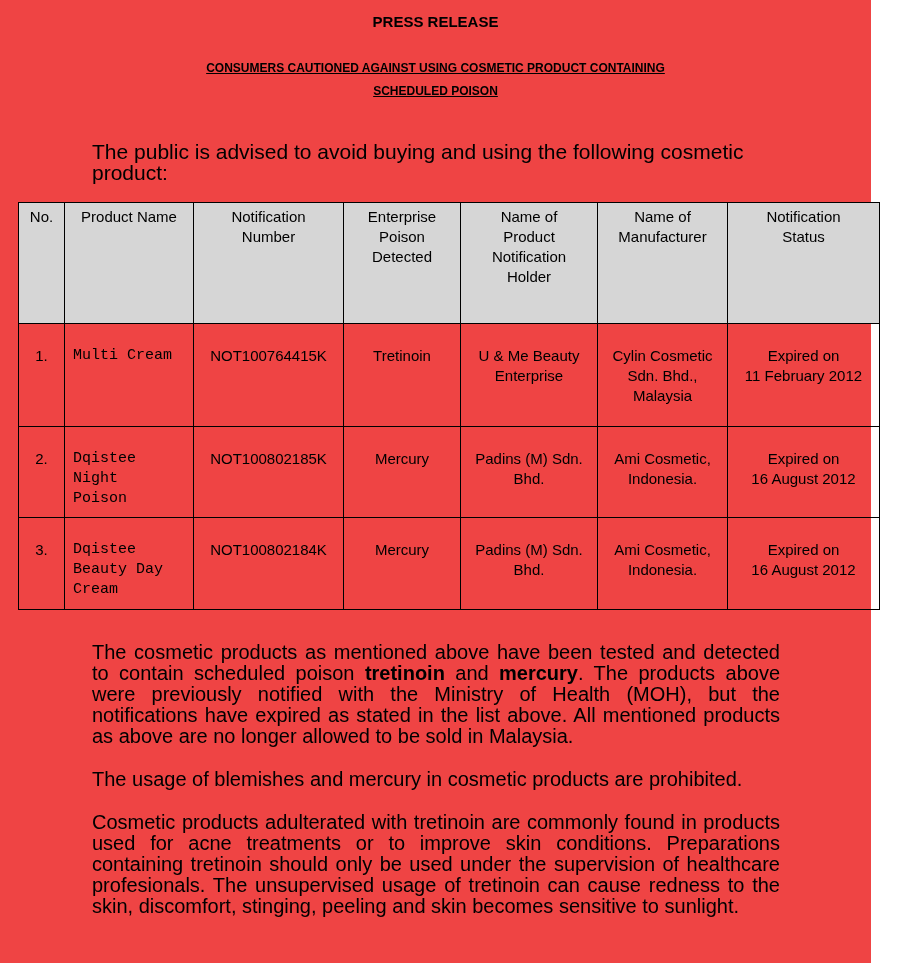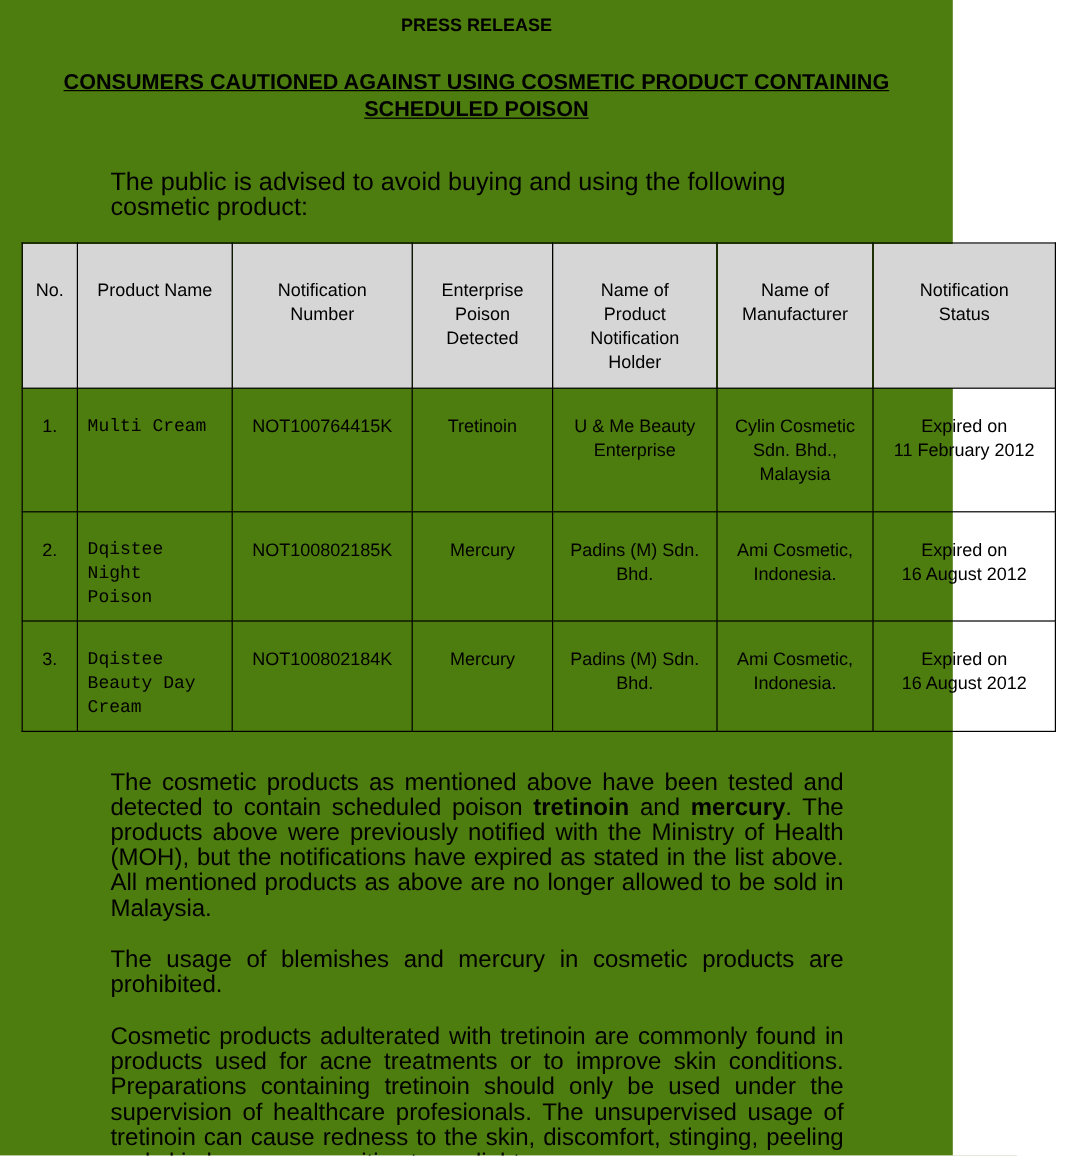--- a/index.html
+++ b/index.html
@@ -5,35 +5,35 @@
   * { box-sizing: border-box; margin: 0; padding: 0; }
   html, body { background: #ffffff; }
   body {
     width: 897px;
     height: 963px;
     overflow: hidden;
     font-family: "Liberation Sans", "DejaVu Sans", sans-serif;
     color: #000000;
   }
   .doc {
-    width: 794px;
+    width: 871px;
     height: 963px;
     padding-top: 13px;
-    background: #4d7c0f;
+    background: #ef4444;
   }
   .page-title {
     text-align: center;
     font-size: 15px;
     font-weight: bold;
     line-height: 18px;
   }
   .subtitle {
     margin-top: 26px;
     text-align: center;
-    font-size: 18px;
+    font-size: 12px;
     font-weight: bold;
     line-height: 23px;
     text-decoration: underline;
     white-space: pre-line;
   }
   .intro {
     margin: 38px 91px 0 92px;
     font-size: 21px;
     line-height: 21px;
   }
@@ -48,21 +48,21 @@
     border: 1.5px solid #000000;
     vertical-align: top;
     font-weight: normal;
     line-height: 20px;
     white-space: pre-line;
     overflow: hidden;
   }
   table.products th {
     background: #d6d6d6;
     text-align: center;
-    padding: 30px 4px 8px 4px;
+    padding: 4px 4px 8px 4px;
   }
   table.products td {
     text-align: center;
     padding: 22px 5px 8px 5px;
   }
   table.products td.cell-product-name { text-align: left; padding-left: 8px; font-family: Liberation Mono, monospace; }
   tr.hdr { height: 121px; }
   tr.r1 { height: 103px; }
   tr.r2 { height: 82px; }
   tr.r3 { height: 92px; }

